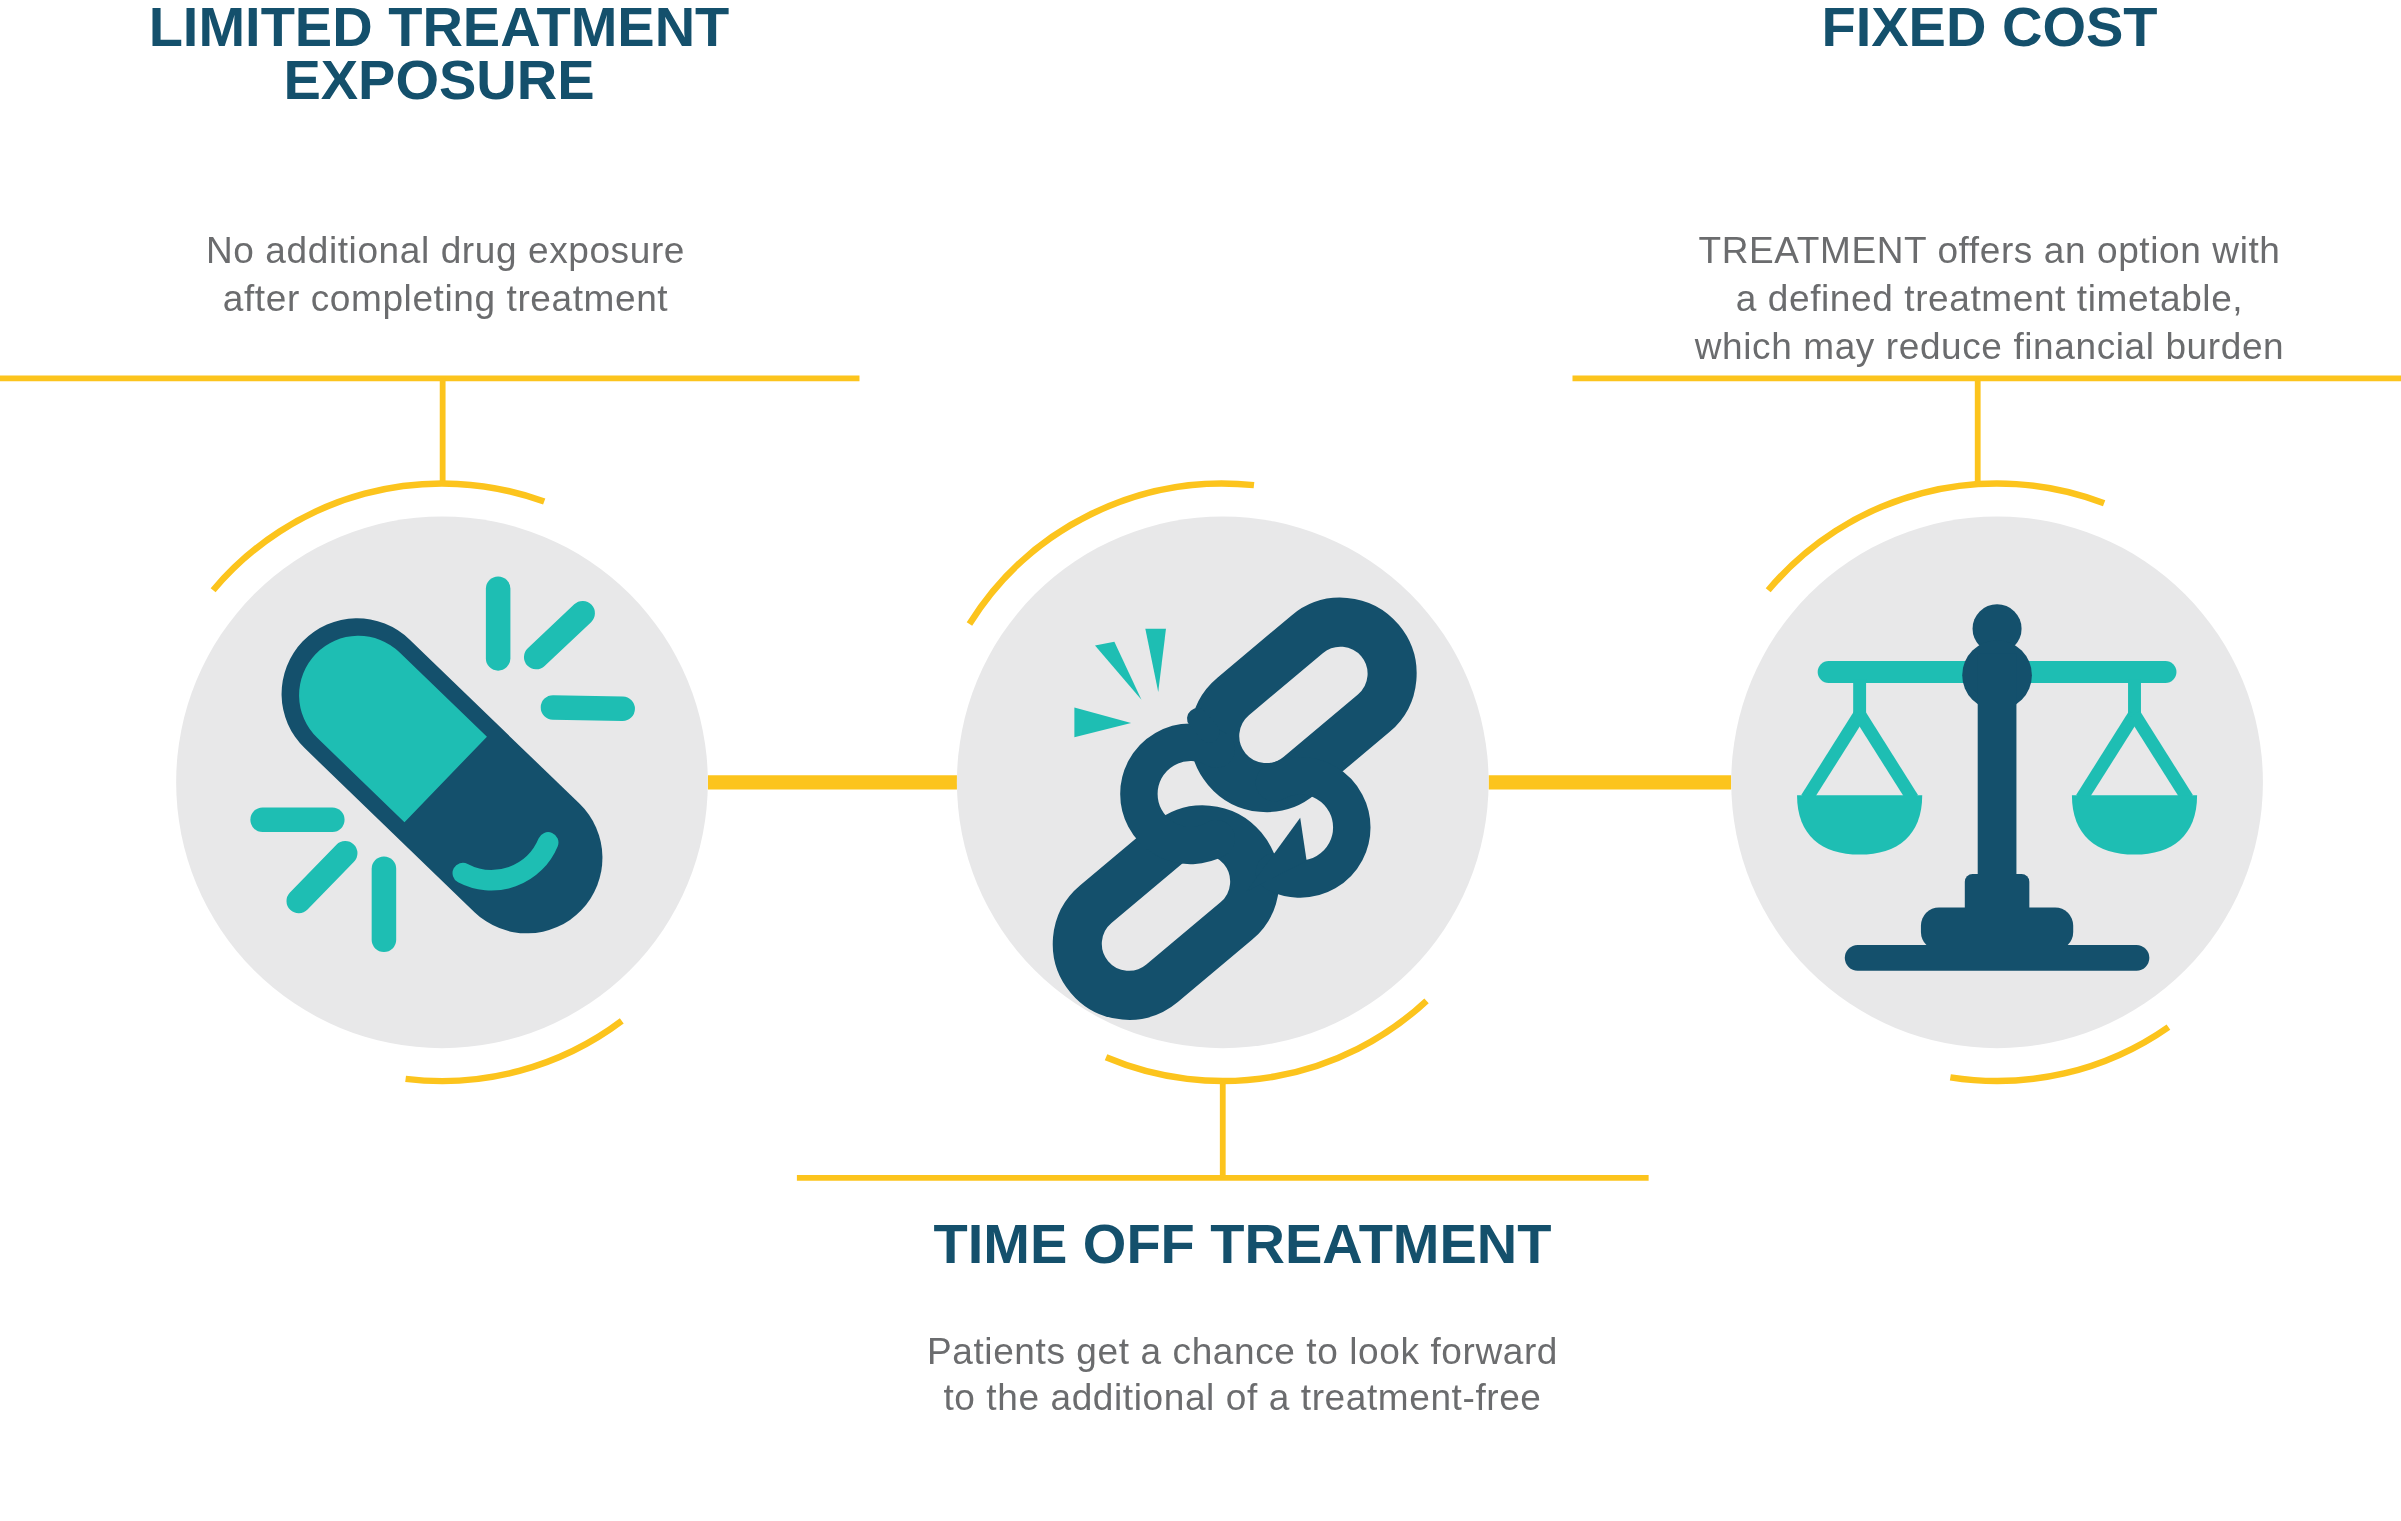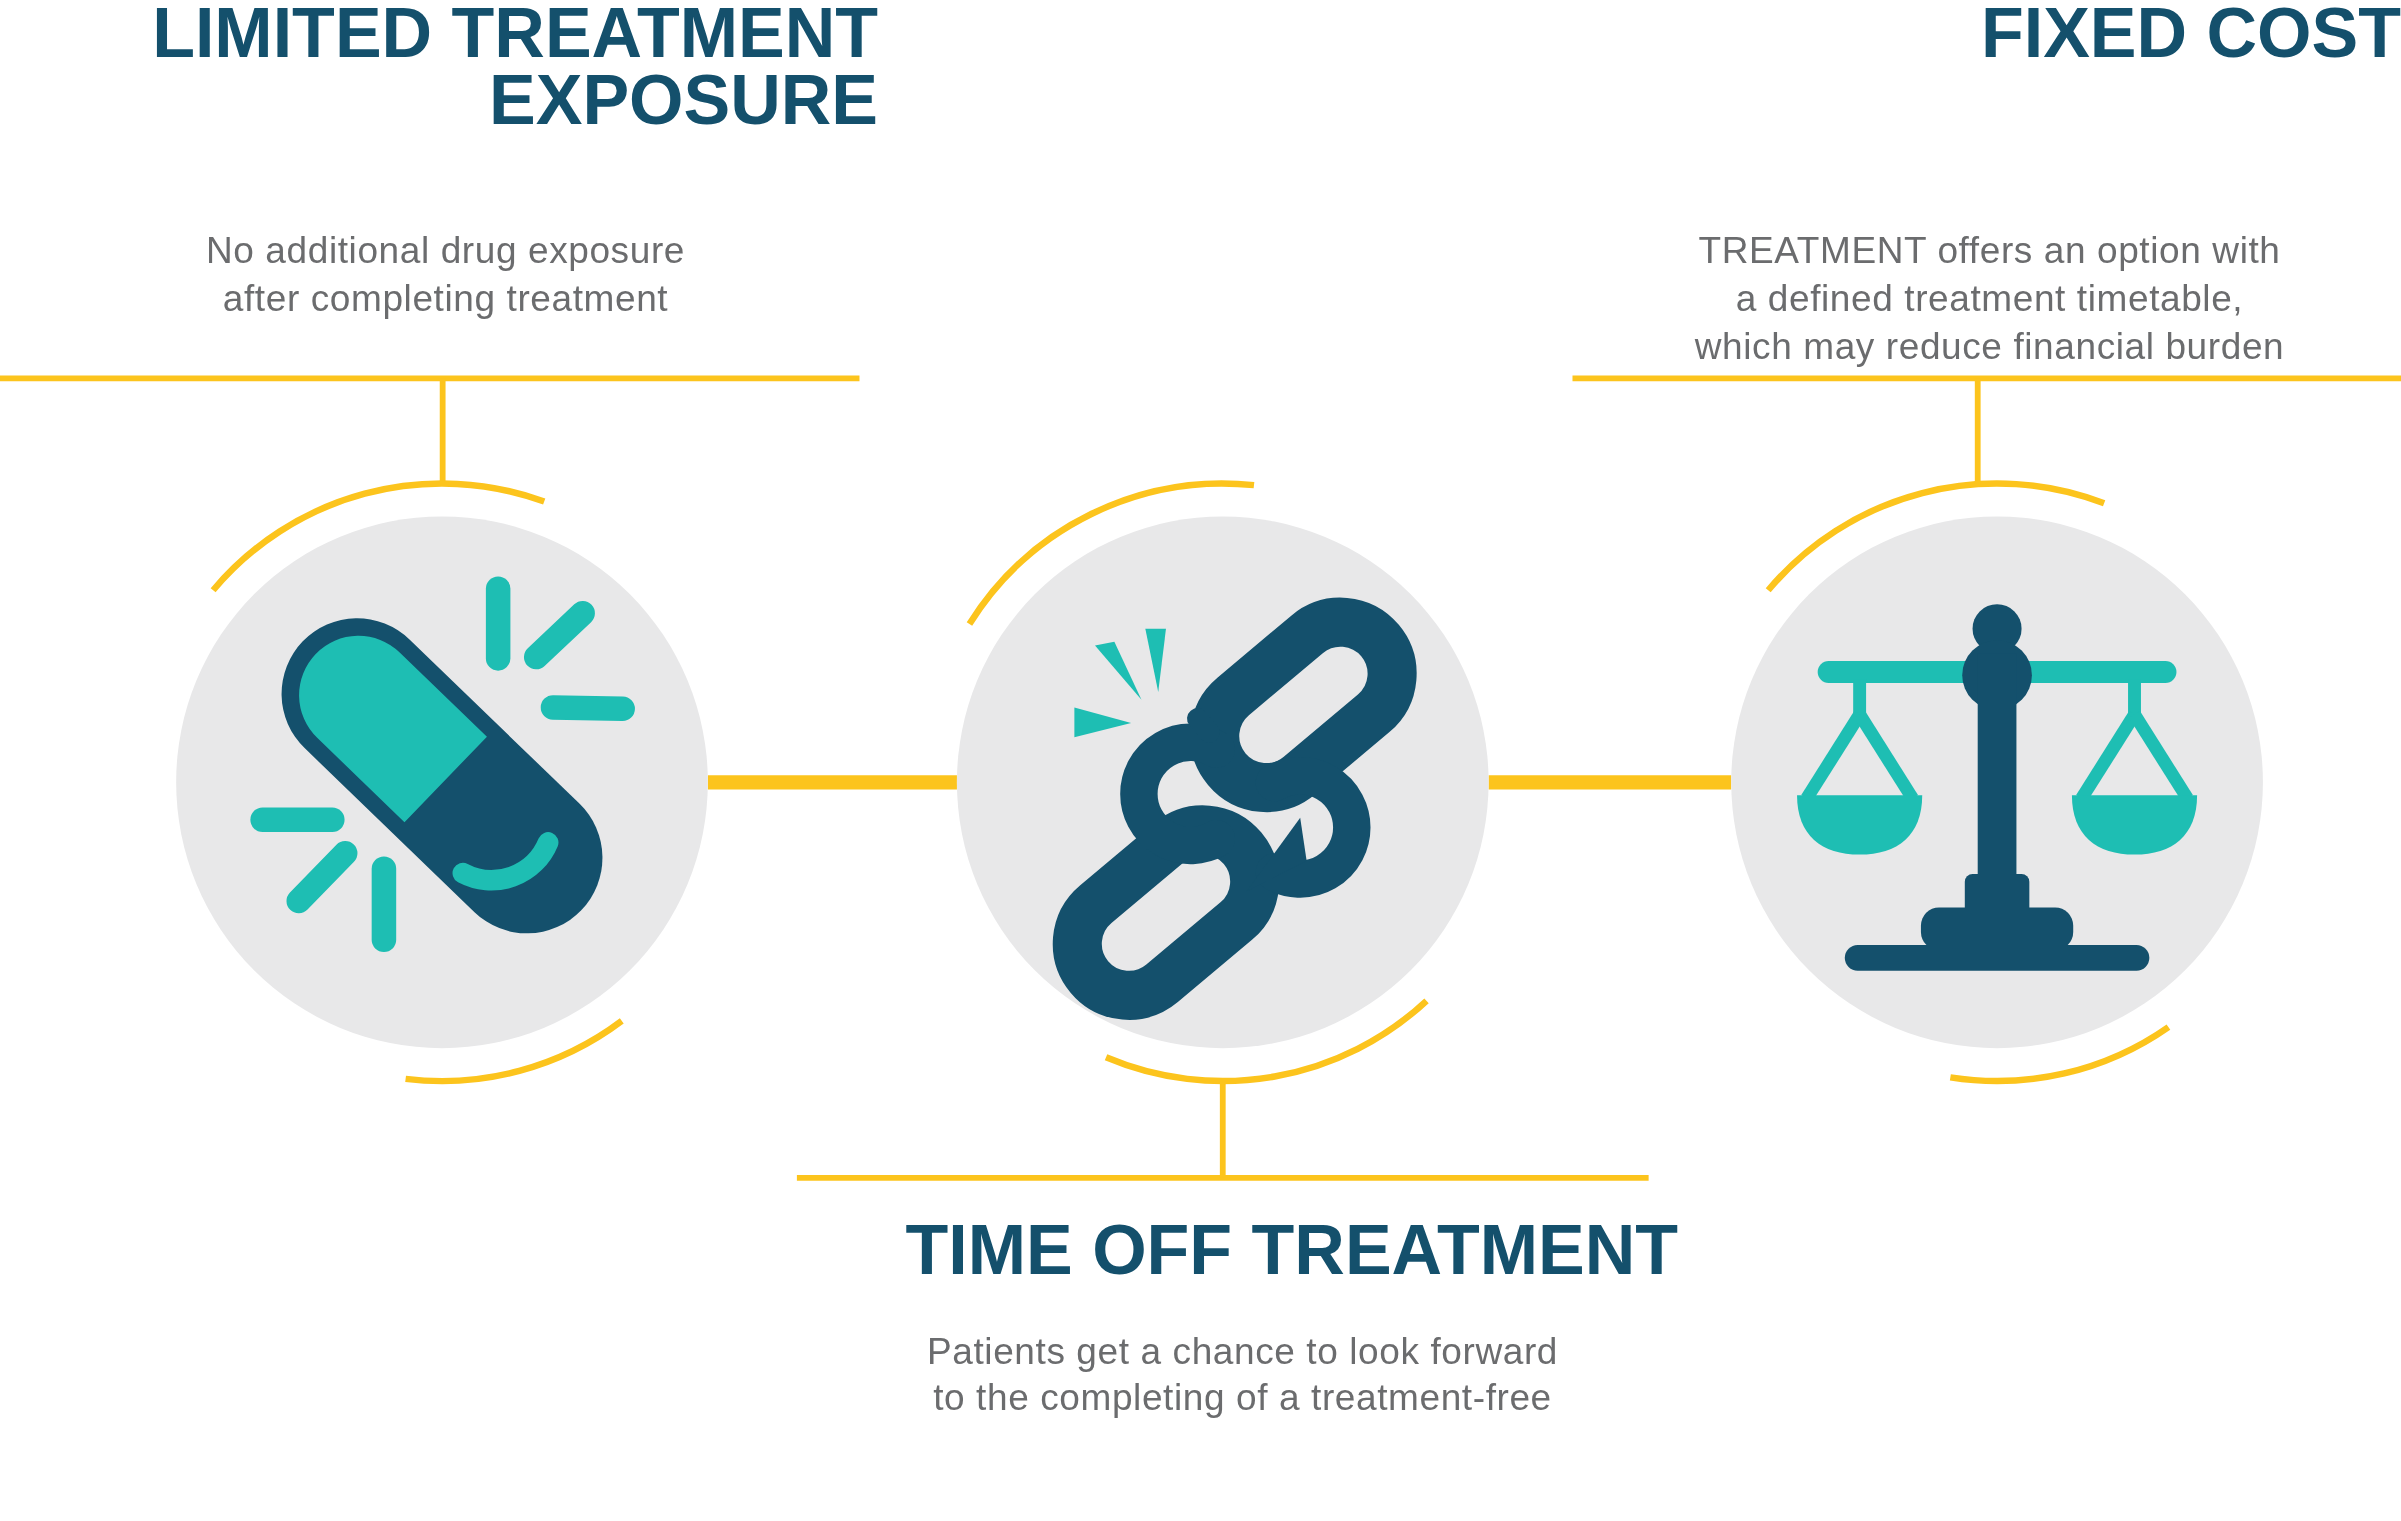--- a/index.html
+++ b/index.html
@@ -16,23 +16,23 @@
     width:2401px;height:1522px;
     background:var(--bg);
     overflow:hidden;
     font-family:"Liberation Sans","DejaVu Sans",sans-serif;
   }
   .art{position:absolute;left:0;top:0;width:2401px;height:1522px;}
   .panel-title{
     position:absolute;
     color:var(--navy);
     font-weight:bold;
-    font-size:70px;
+    font-size:56px;
     line-height:0.95;
-    text-align:right;
+    text-align:center;
     letter-spacing:0px;
     white-space:nowrap;
   }
   .panel-title div{white-space:nowrap;}
   .panel-body{
     position:absolute;
     color:var(--text-gray);
     font-size:37px;
     line-height:1.3;
     text-align:center;
@@ -169,17 +169,17 @@
     <div>TREATMENT offers an option with</div>
     <div>a defined treatment timetable,</div>
     <div>which may reduce financial burden</div>
   </div>
 
   <div class="panel-title" id="title-bottom">
     <div>TIME OFF TREATMENT</div>
   </div>
   <div class="panel-body" id="body-bottom">
     <div>Patients get a chance to look forward</div>
-    <div>to the completing of a treatment-free</div>
+    <div>to the additional of a treatment-free</div>
   </div>
 
 </div>
 
 
 </body></html>

